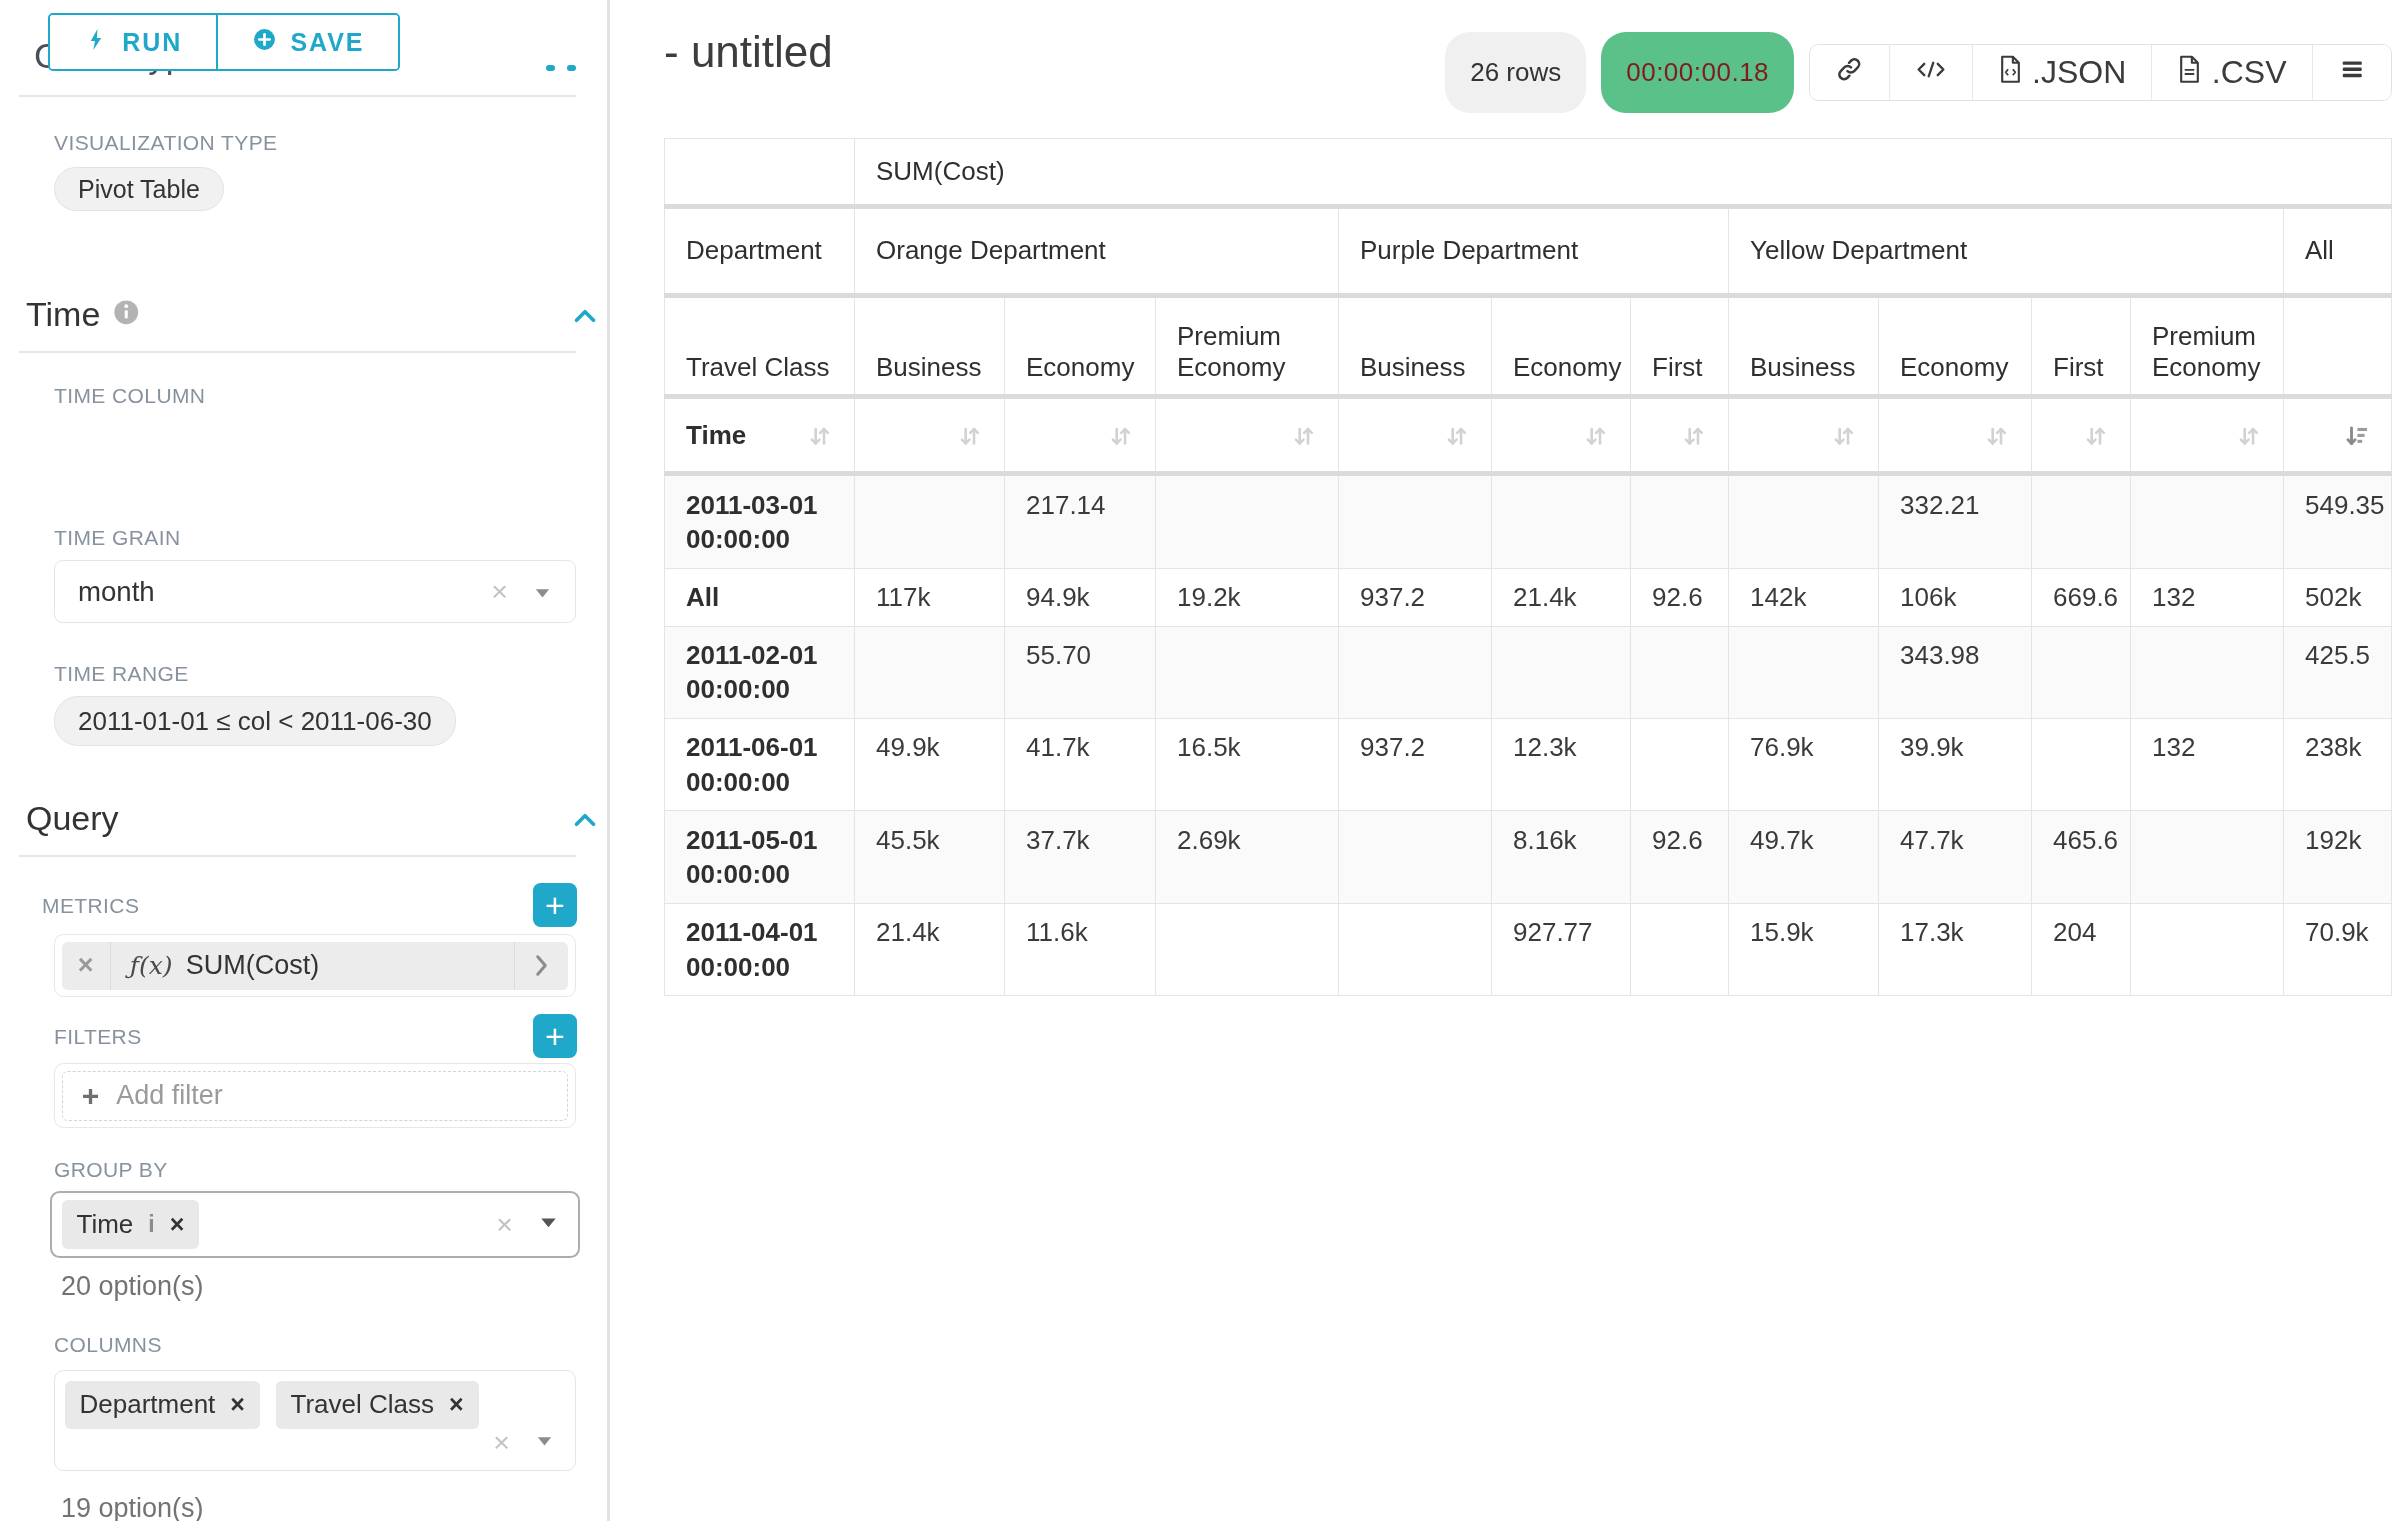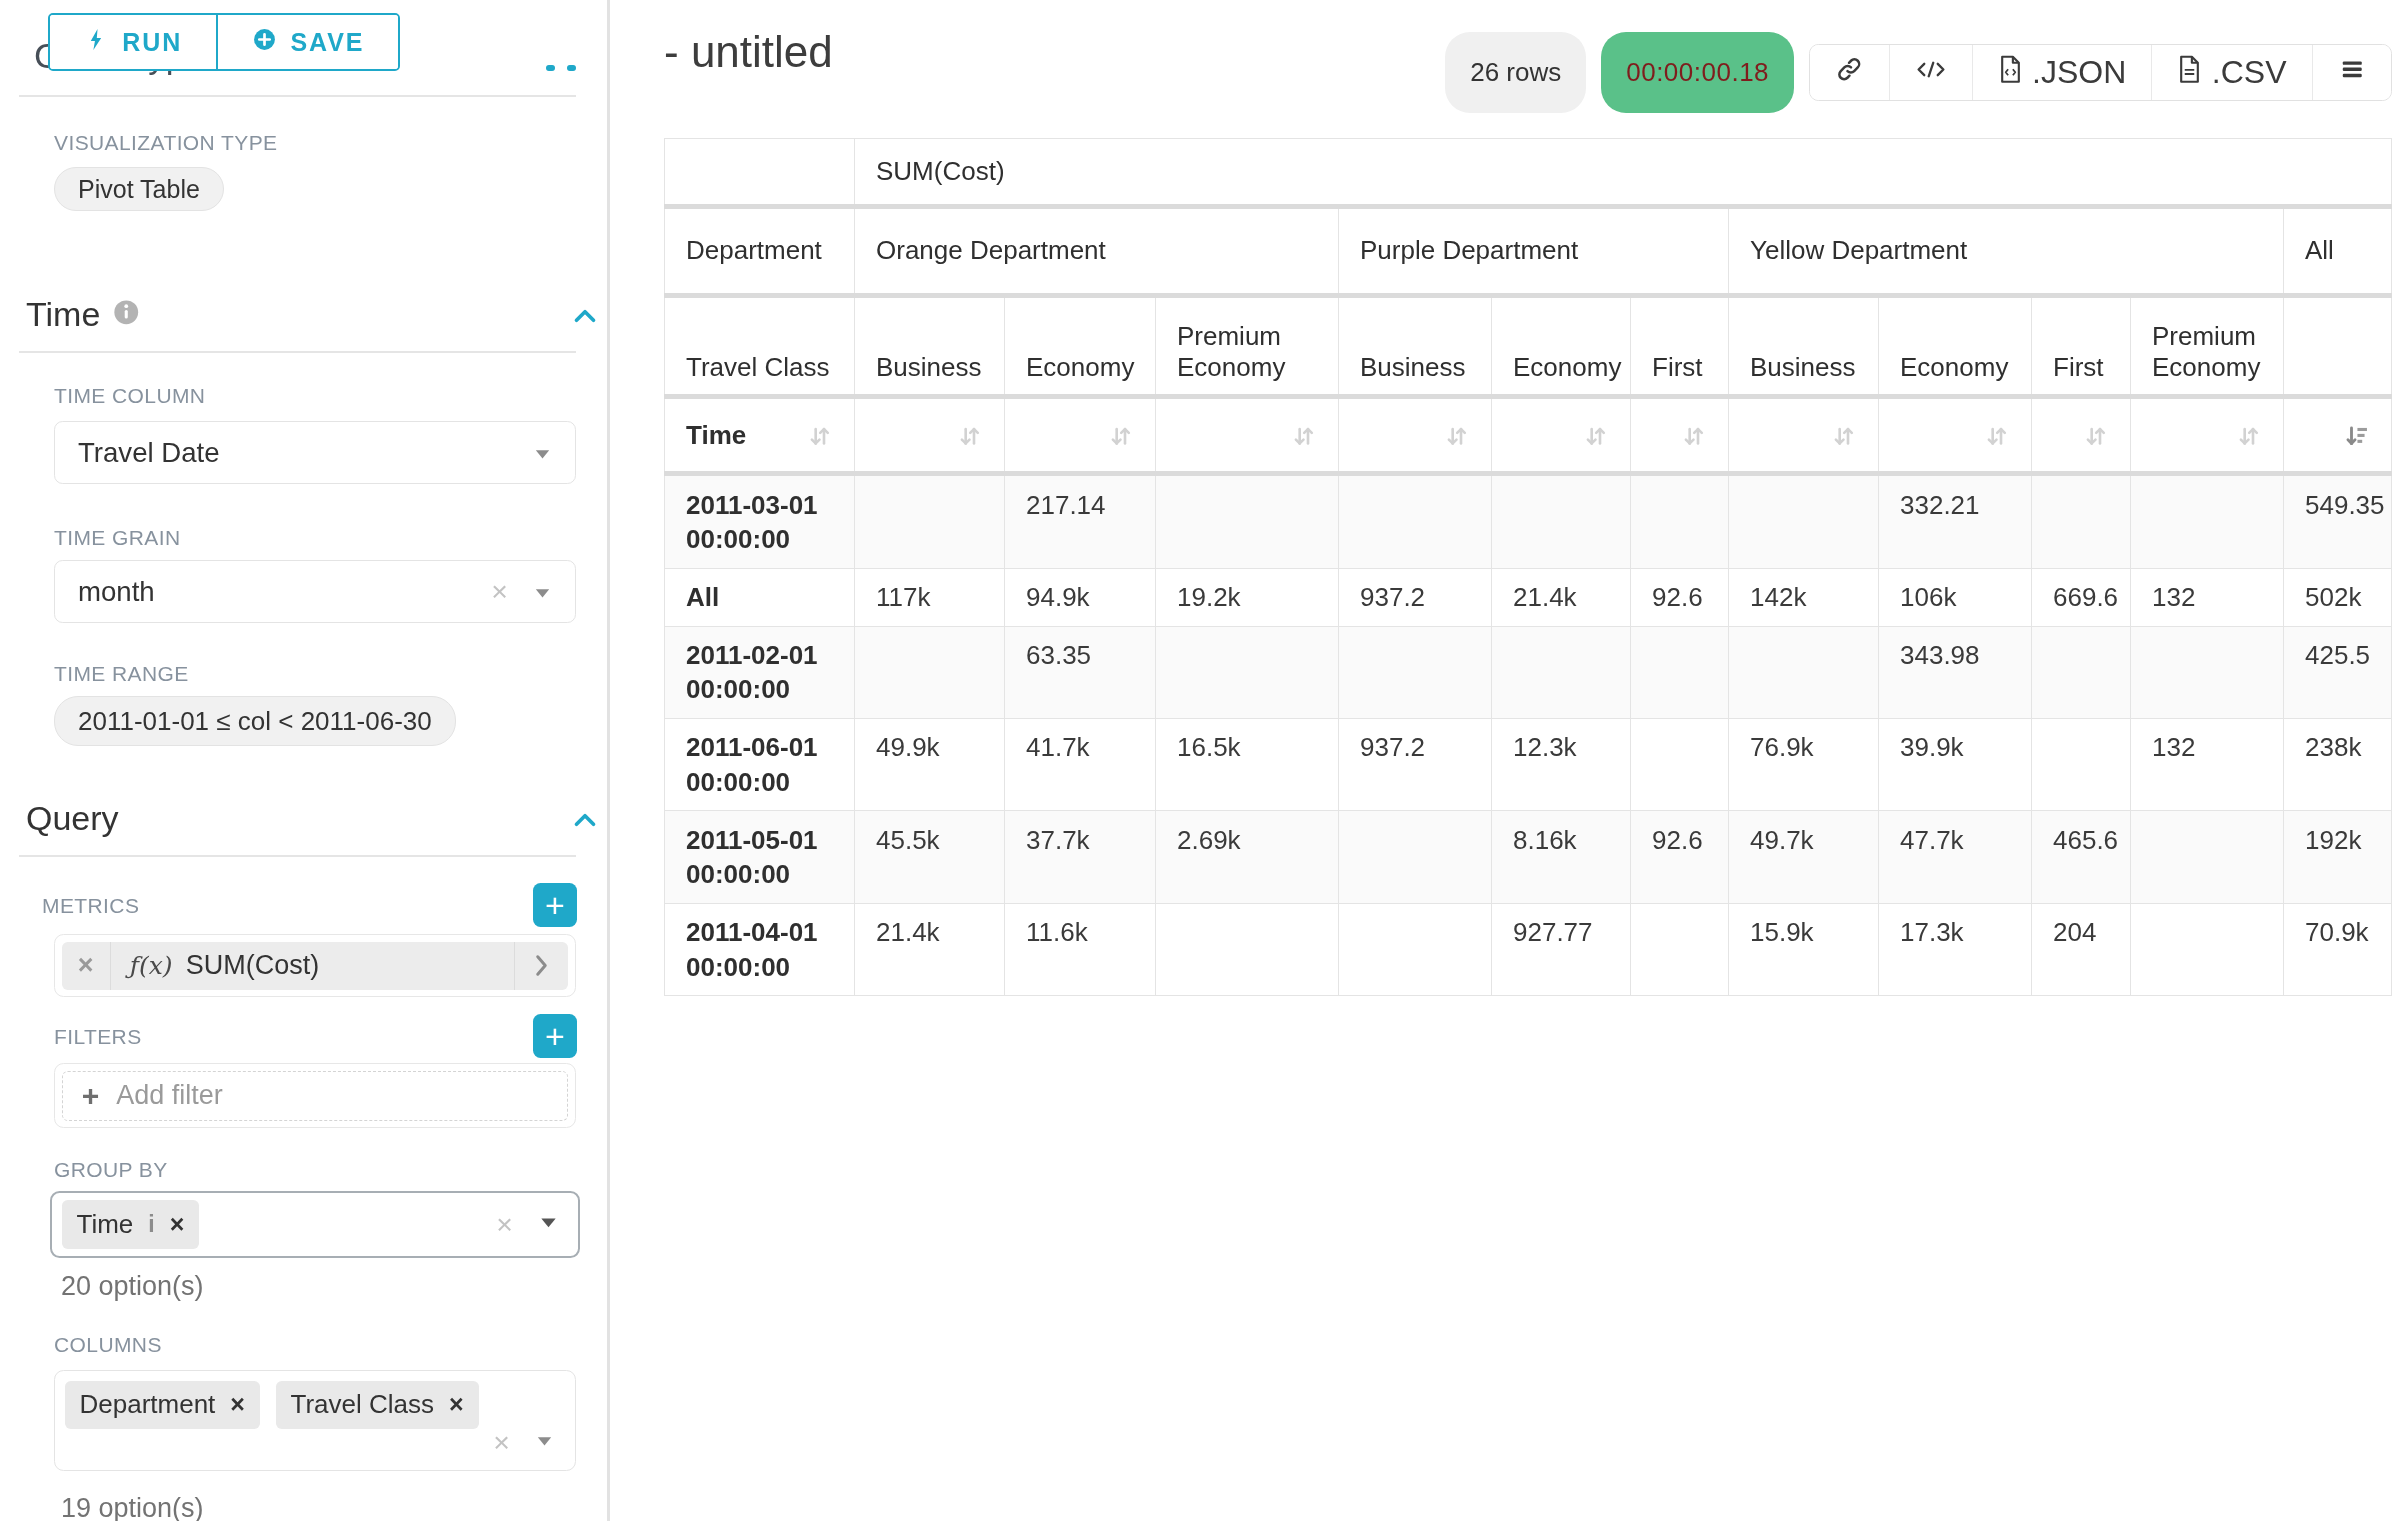--- a/index.html
+++ b/index.html
@@ -132,28 +132,20 @@
             <rect x="10.7" y="10" width="2.6" height="7.2" rx="1.3" fill="#fff"></rect>
             <circle cx="12" cy="6.9" r="1.6" fill="#fff"></circle>
           </svg></span>
       <span class="chev" style="top:3.8px;"><svg width="34" height="34" viewBox="0 0 24 24" fill="none" stroke="#1FA8C9" stroke-width="2.6" stroke-linecap="round" stroke-linejoin="round">
             <path d="M6 15l6-6 6 6"></path>
           </svg></span>
     </div>
     <div class="abs sb-divider" style="top:351px;"></div>
 
     <div class="abs ctrl-label" style="left:54px;top:384px;">TIME COLUMN</div>
-    <div class="abs selbox" style="top:421px;">
-      <span>Travel Date</span>
-      <span class="tools">
-          <span class="caret-down"><svg width="19" height="13.3" viewBox="0 0 20 14" fill="#8c8c8c">
-              <path d="M3 2.5l7 8.5 7-8.5z"></path>
-            </svg></span>
-        </span>
-    </div>
 
     <div class="abs ctrl-label" style="left:54px;top:526px;">TIME GRAIN</div>
     <div class="abs selbox" style="top:560px;">
       <span>month</span>
       <span class="tools">
         <span class="clear-x">×</span>
         <span class="caret-down"><svg width="19" height="13.3" viewBox="0 0 20 14" fill="#8c8c8c">
               <path d="M3 2.5l7 8.5 7-8.5z"></path>
             </svg></span>
       </span>
@@ -483,21 +475,21 @@
               <td>92.6</td>
               <td>142k</td>
               <td>106k</td>
               <td>669.6</td>
               <td>132</td>
               <td>502k</td>
             </tr>
             <tr>
               <th class="rowhead">2011-02-01 00:00:00</th>
               <td></td>
-              <td>63.35</td>
+              <td>55.70</td>
               <td></td>
               <td></td>
               <td></td>
               <td></td>
               <td></td>
               <td>343.98</td>
               <td></td>
               <td></td>
               <td>425.5</td>
             </tr>

